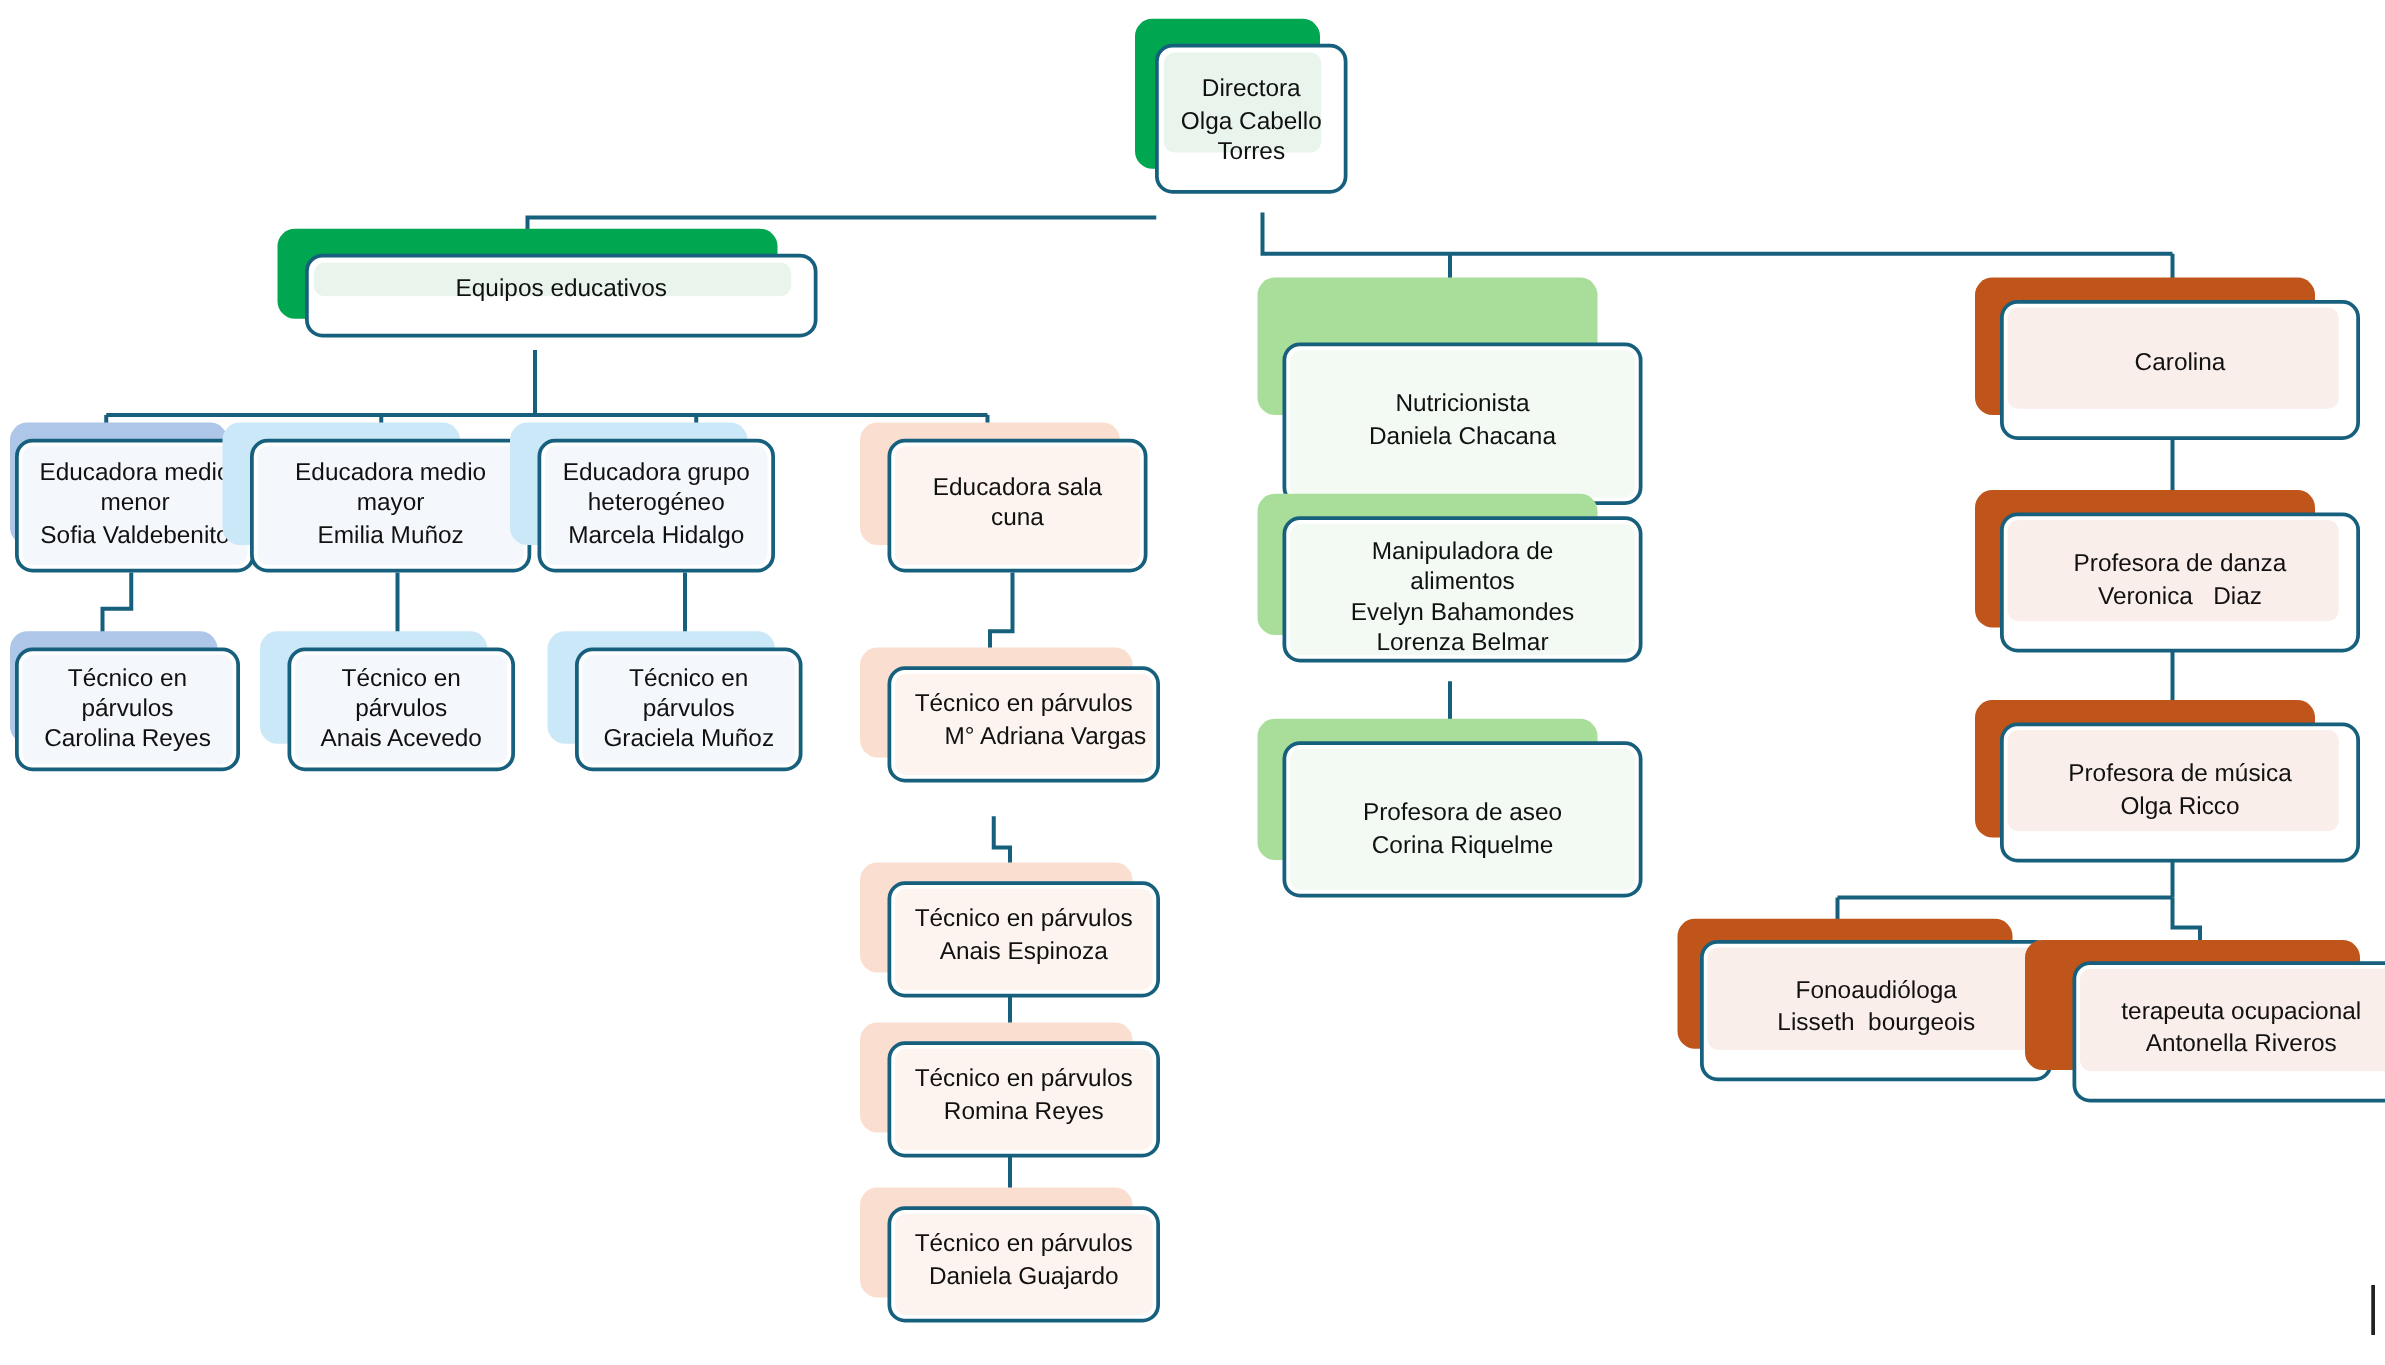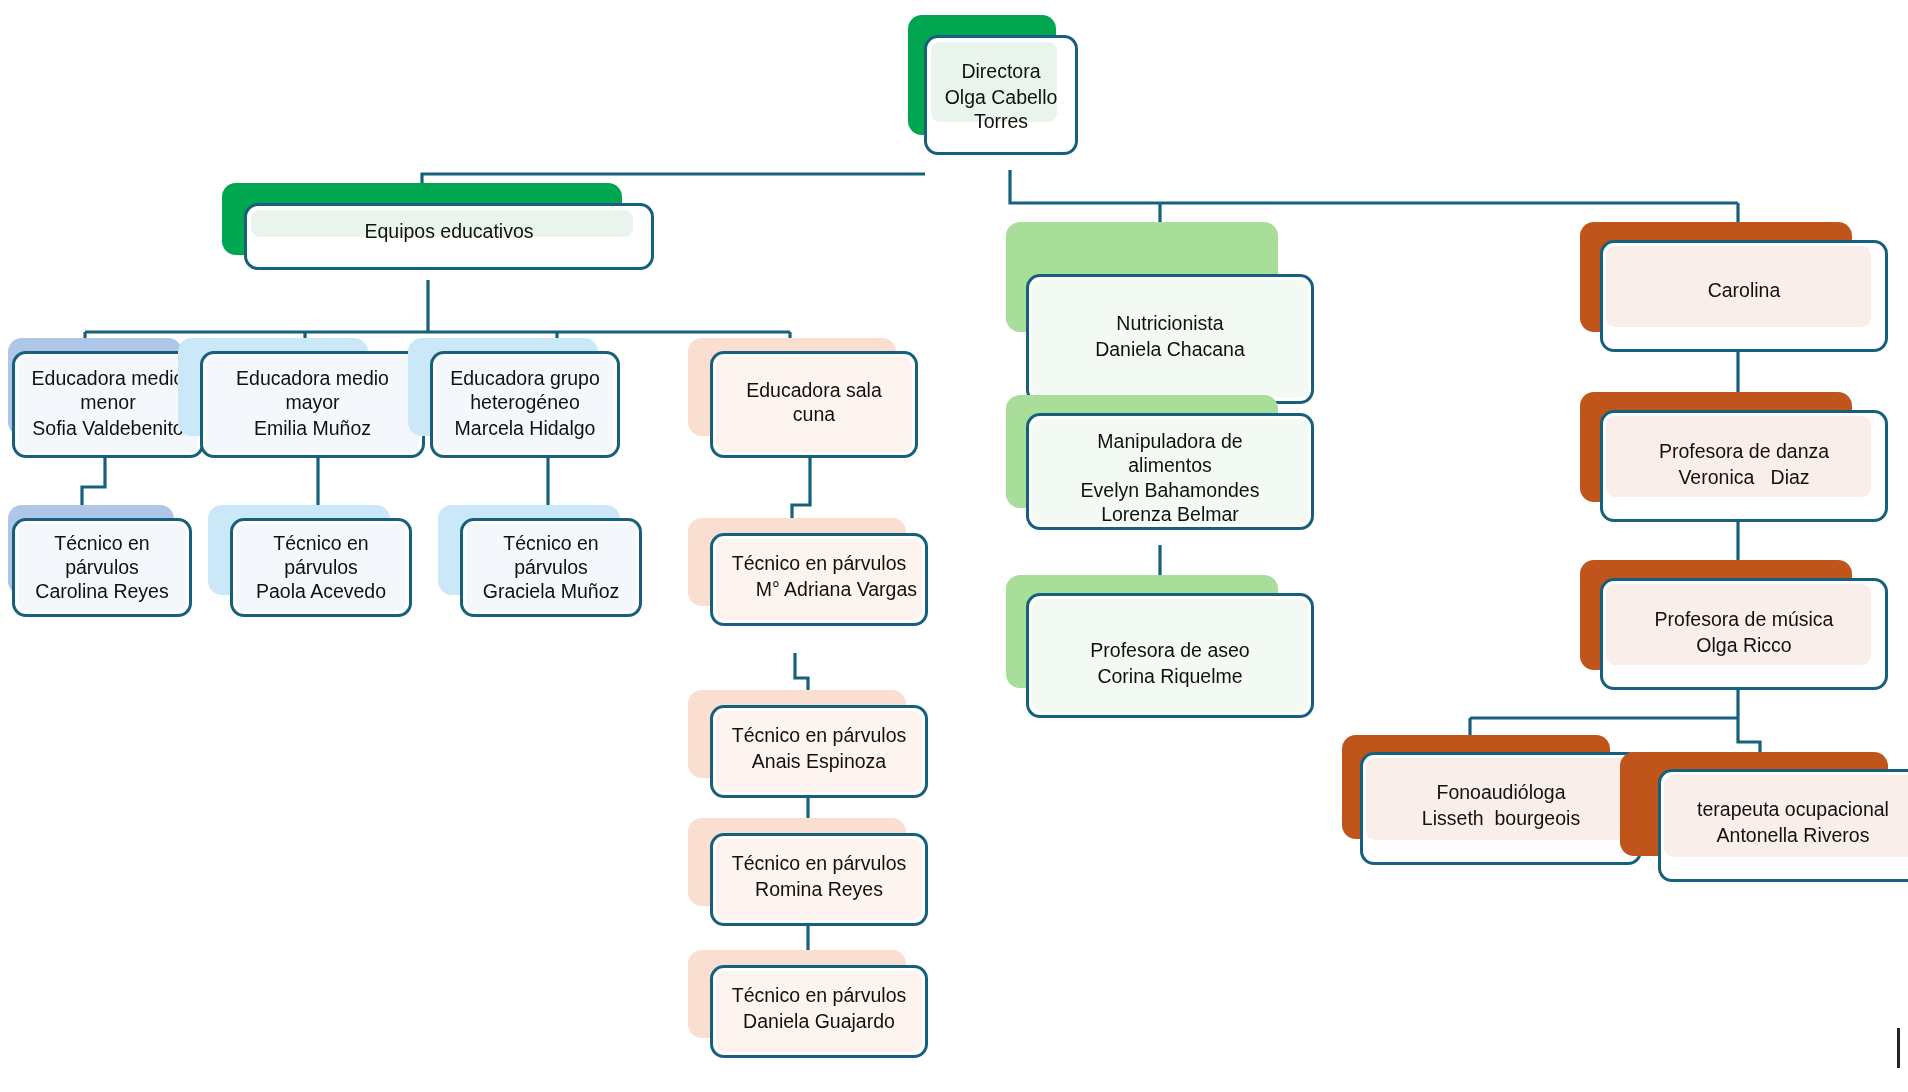--- a/index.html
+++ b/index.html
@@ -184,21 +184,21 @@
       <div class="txt t18" style="top:59px;">Carolina Reyes</div>
     </div>
   </div>
 
   <div class="node" style="left:208px; top:505px; width:204px; height:112px;">
     <div class="shadow" style="background:#cbe8f8; left:0; top:0; width:182px; height:90px;"></div>
     <div class="card" style="left:22px; top:13px; width:182px; height:99px;">
       <div class="tint" style="background:#f4f7fb; left:3px; top:3px; right:3px; bottom:3px;"></div>
       <div class="txt t18" style="top:11px;">Técnico en
 párvulos</div>
-      <div class="txt t18" style="top:59px;">Paola Acevedo</div>
+      <div class="txt t18" style="top:59px;">Anais Acevedo</div>
     </div>
   </div>
 
   <div class="node" style="left:438px; top:505px; width:204px; height:112px;">
     <div class="shadow" style="background:#cbe8f8; left:0; top:0; width:182px; height:90px;"></div>
     <div class="card" style="left:22px; top:13px; width:182px; height:99px;">
       <div class="tint" style="background:#f4f7fb; left:3px; top:3px; right:3px; bottom:3px;"></div>
       <div class="txt t18" style="top:11px;">Técnico en
 párvulos</div>
       <div class="txt t18" style="top:59px;">Graciela Muñoz</div>

